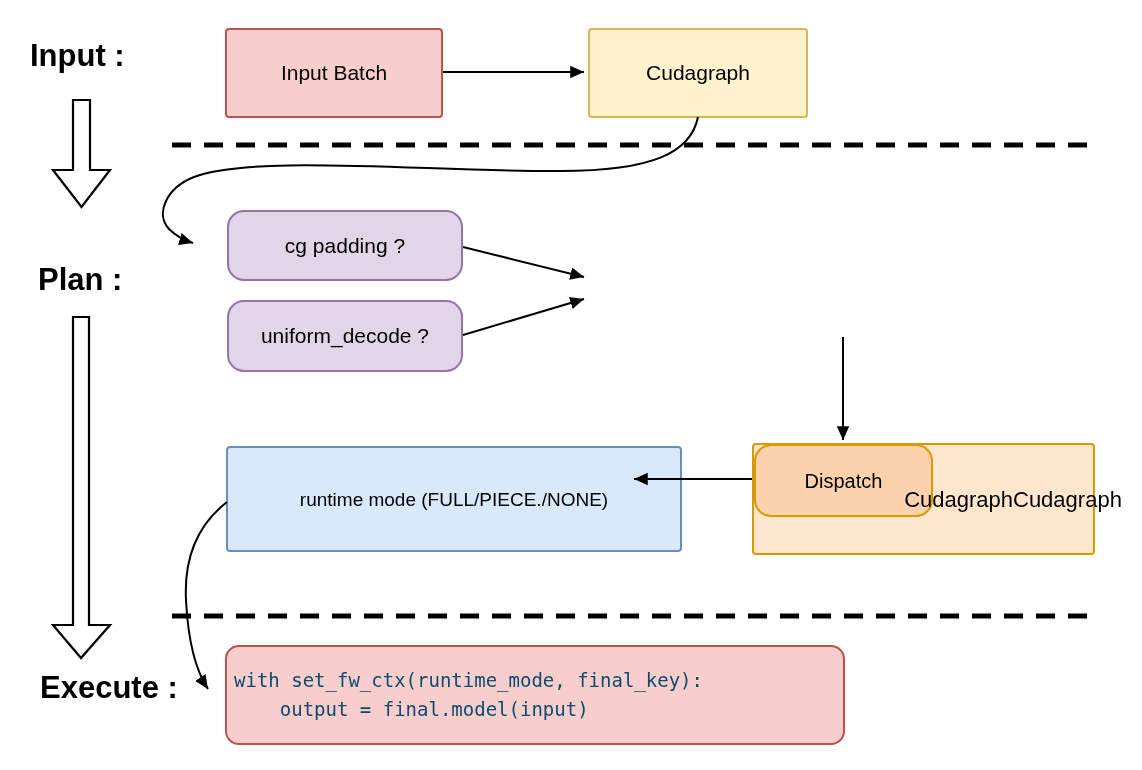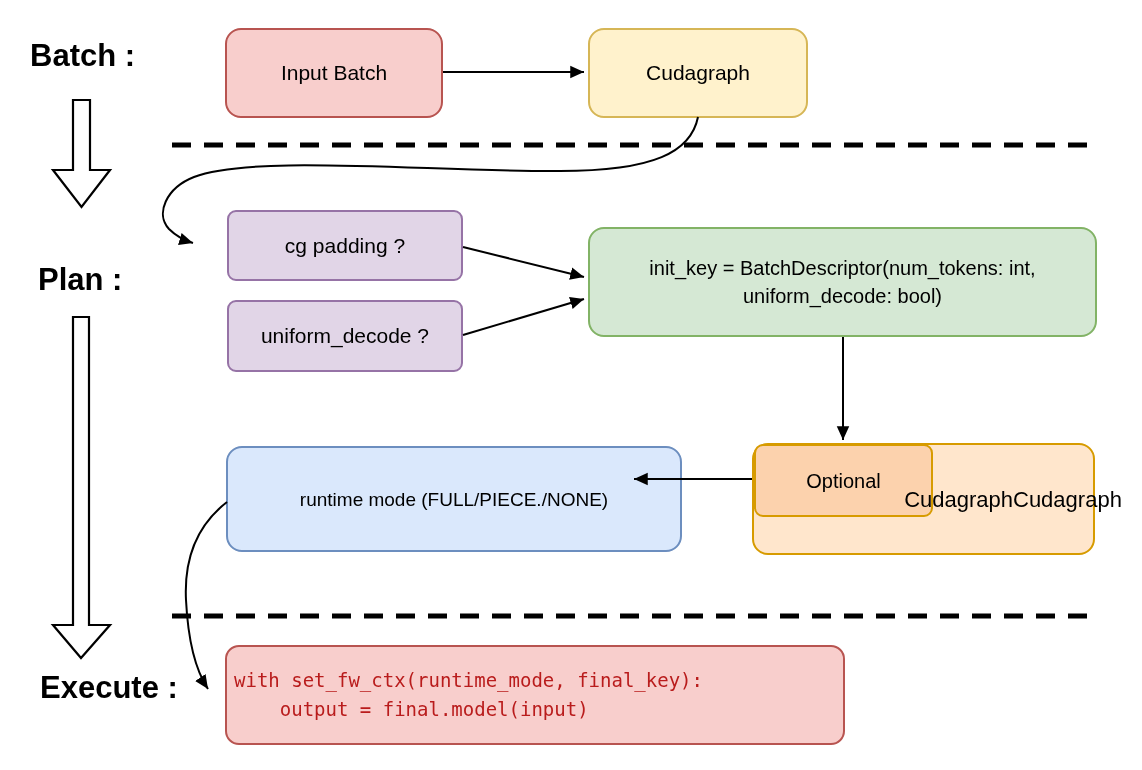--- a/index.html
+++ b/index.html
@@ -39,87 +39,83 @@
     position: absolute;
     font-weight: bold;
     font-size: 31px;
     line-height: 1.1;
     white-space: nowrap;
   }
   .node {
     position: absolute;
     box-sizing: border-box;
     border: 2.5px solid #000;
-    border-radius: 16px;
+    border-radius: 4px;
     display: flex;
     flex-direction: column;
     align-items: center;
     justify-content: center;
     text-align: center;
     font-size: 21px;
     line-height: 28px;
   }
   .node .line { display: block; }
-  .node.small-radius { border-radius: 9px; }
+  .node.small-radius { border-radius: 17px; }
   .code-node {
     align-items: flex-start;
     text-align: left;
     font-family: "DejaVu Sans Mono", "Liberation Mono", monospace;
     font-size: 19px;
     line-height: 29px;
-    color: #b91c1c;
+    color: #0c4a6e;
     padding-left: 7px;
     white-space: pre;
     border-radius: 14px;
   }
   .floating-label {
     position: absolute;
     display: flex;
     flex-direction: row;
     align-items: center;
     justify-content: center;
     text-align: center;
     font-size: 22px;
     line-height: 31px;
   }
 </style>
 </head>
 <body>
 
 <div class="canvas">
 
-  <div class="section-label" style="left:30px; top:39px;">Batch :</div>
+  <div class="section-label" style="left:30px; top:39px;">Input :</div>
   <div class="section-label" style="left:38px; top:242px;margin-top:21px;">Plan :</div>
   <div class="section-label" style="left:20px; top:671px;margin-left:20px;">Execute :</div>
 
   <div class="node" style="left: 225px; top: 28px; width: 218px; height: 90px; background-color: rgb(248, 206, 204); border-color: rgb(184, 84, 80);">
     <span class="line">Input Batch</span>
   </div>
 
   <div class="node" style="left: 588px; top: 28px; width: 220px; height: 90px; background-color: rgb(255, 242, 204); border-color: rgb(214, 182, 86);">
     <span class="line">Cudagraph</span>
   </div>
 
   <div class="node small-radius" style="left: 227px; top: 210px; width: 236px; height: 71px; background-color: rgb(225, 213, 231); border-color: rgb(150, 115, 166);">
     <span class="line">cg padding ?</span>
   </div>
 
   <div class="node small-radius" style="left: 227px; top: 300px; width: 236px; height: 72px; background-color: rgb(225, 213, 231); border-color: rgb(150, 115, 166);">
     <span class="line">uniform_decode ?</span>
   </div>
 
-  <div class="node" style="left: 588px; top: 227px; width: 509px; height: 110px; font-size: 20px; background-color: rgb(213, 232, 212); border-color: rgb(130, 179, 102);">
-    <span class="line">init_key = BatchDescriptor(num_tokens: int,</span>
-    <span class="line">uniform_decode: bool)</span>
-  </div>
 
   <div class="node" style="left: 752px; top: 443px; width: 343px; height: 112px; background-color: rgb(255, 230, 204); border-color: rgb(215, 155, 0);">
   </div>
   <div class="node small-radius" style="left: 754px; top: 444px; width: 179px; height: 73px; font-size: 20px; background-color: rgb(252, 210, 173); border-color: rgb(215, 155, 0);">
-    <span class="line">Optional</span>
+    <span class="line">Dispatch</span>
   </div>
   <div class="floating-label" style="left:933px; top:445px; width:160px; height:108px;">
     <span class="line">Cudagraph</span>
     <span class="line">Cudagraph</span>
   </div>
 
   <div class="node" style="left: 226px; top: 446px; width: 456px; height: 106px; font-size: 19px; line-height: 27px; background-color: rgb(218, 232, 252); border-color: rgb(108, 142, 191);">
     <span class="line">runtime mode (FULL/PIECE./NONE)</span>
   </div>
 

